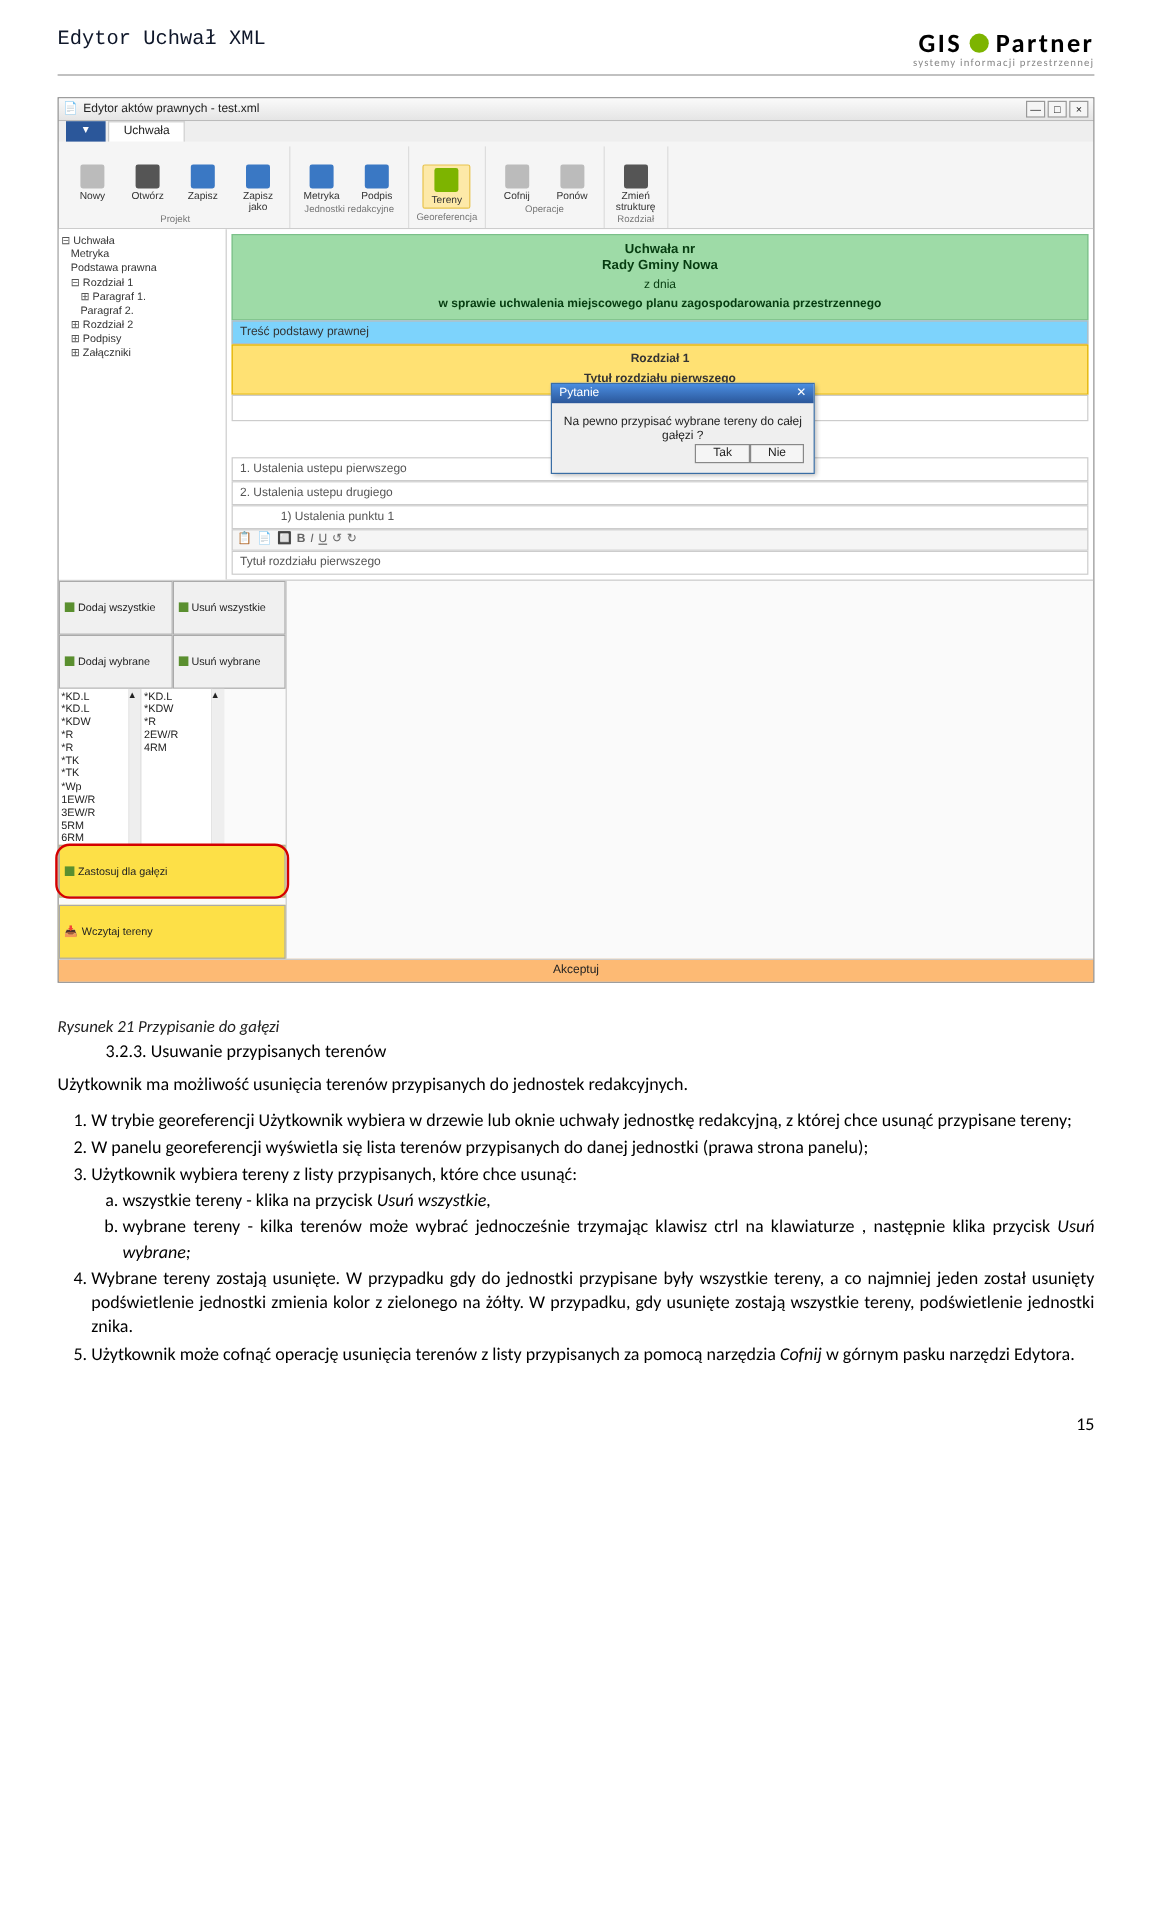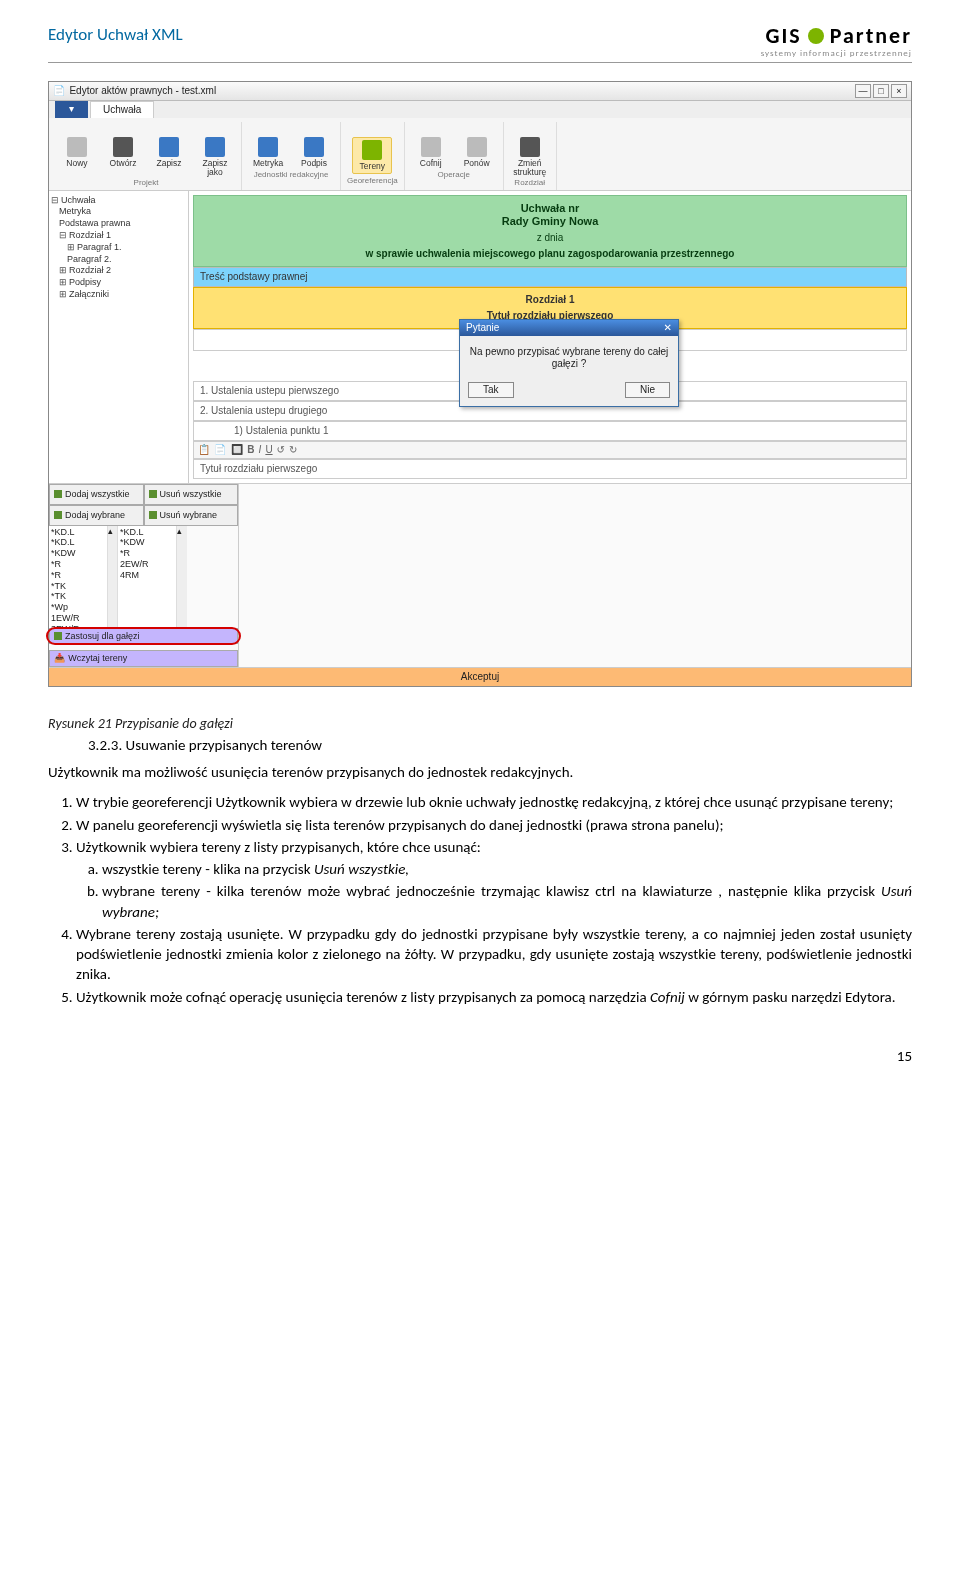--- a/index.html
+++ b/index.html
@@ -18,21 +18,22 @@
   .header-row {
     display: flex;
     justify-content: space-between;
     align-items: flex-start;
     border-bottom: 1px solid #999;
     padding-bottom: 4px;
     margin-bottom: 18px;
   }
   .header-left {
     font-size: 17px;
-    color: #0369a1;
+    color: #0f172a;
+    font-family: Liberation Mono, monospace;
   }
   .header-right {
     text-align: right;
     line-height: 1.1;
   }
   .brand-top { font-weight: bold; font-size: 22px; letter-spacing: 2px; display:flex; align-items:center; gap:6px; justify-content:flex-end;}
   .brand-dot { width:16px; height:16px; border-radius:50%; background:#7db400; display:inline-block;}
   .brand-sub { font-size: 9px; color:#888; letter-spacing:1px; }
   
   
@@ -108,42 +109,42 @@
     position:absolute;
     top:128px; left:270px;
     width:220px;
     border:1px solid #3a6ea5;
     background:#efefef;
     box-shadow:2px 2px 4px rgba(0,0,0,.3);
     font-size:10px;
   }
   .dialog-title{ background:linear-gradient(#4a8de0,#2b579a); color:#fff; padding:2px 6px; display:flex; justify-content:space-between;}
   .dialog-body{ padding:10px 8px 8px 8px; text-align:center;}
-  .dialog-btns{ display:flex; gap:12px; justify-content:space-between; margin-top:12px;}
+  .dialog-btns{ display:flex; justify-content:flex-end; margin-top:0;}
   .dlg-btn{ border:1px solid #888; background:#f5f5f5; padding:1px 14px;}
   .bottom-panel {
     display:flex; border-top:1px solid #ccc; background:#fafafa;
   }
   .bp-left {
     width:190px; border-right:1px solid #ccc;
   }
   .bp-btn-row { display:flex;}
   .bp-btn {
-    flex:1; border:1px solid #aaa; background:#f0f0f0; padding:4px 4px; font-size:9px; white-space:nowrap;
+    flex:1; border:1px solid #aaa; background:#f0f0f0; padding:16px 4px; font-size:9px; white-space:nowrap;
     display:flex; align-items:center; gap:3px;
   }
   .bp-list {
     display:flex; font-size:9px;
   }
   .bp-col {
     width:59px; border-right:1px solid #ddd; background:#fff; padding:1px 2px;
-    height:102px; overflow:hidden;
+    height:130px; overflow:hidden;
   }
   .bp-bottom-cmd {
-    border:1px solid #aaa; background:#c4b5fd; padding:2px 4px; font-size:9px;
+    border:1px solid #aaa; background:#fde047; padding:16px 4px; font-size:9px;
     display:flex; align-items:center; gap:3px;
   }
   .highlight-red{
     position:relative;
   }
   .highlight-red::after{
     content:""; position:absolute; left:-4px; right:-4px; top:-2px; bottom:-2px;
     border:2px solid #d40000; border-radius:12px;
   }
   .accept-bar {

